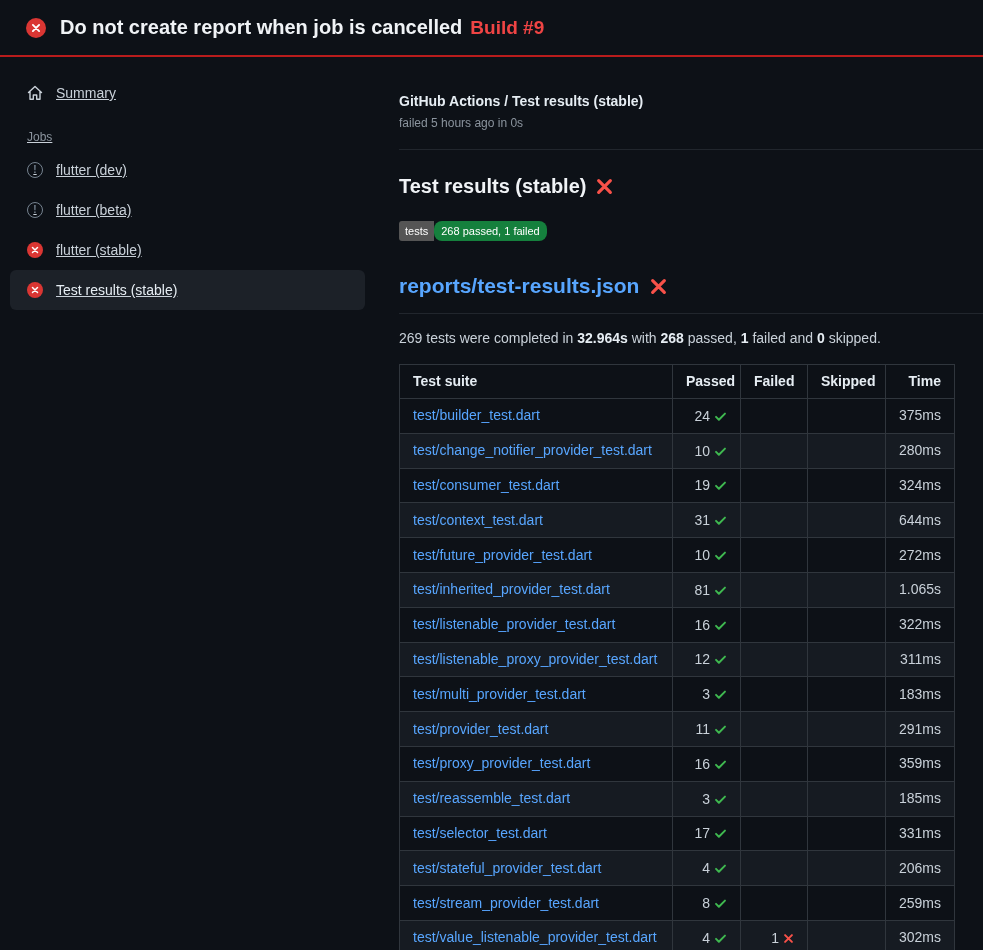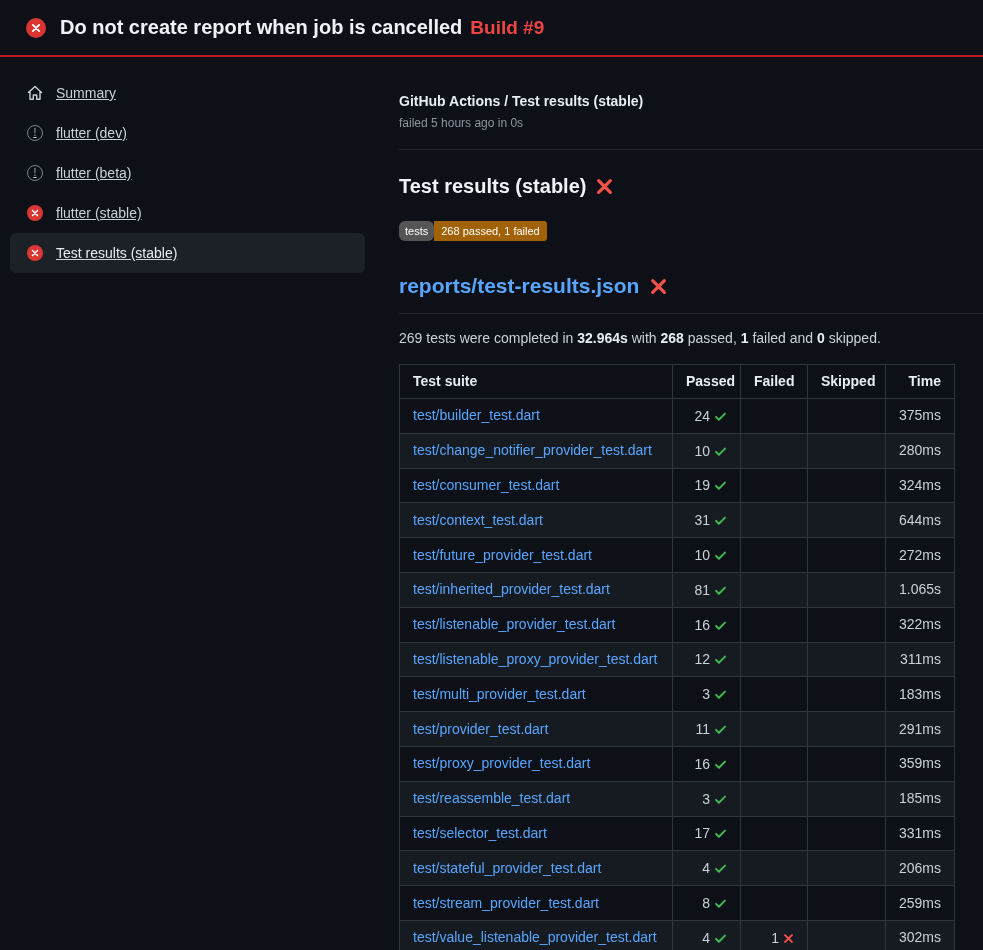--- a/index.html
+++ b/index.html
@@ -57,22 +57,22 @@
   .run-status-line { font-size: 12px; color: #8b949e; margin-top: 7px; }
   .divider { border: none; border-top: 1px solid #21262d; margin-top: 19px; }
 
   .section-title-row {
     display: flex; align-items: center; gap: 10px;
     margin-top: 25px;
   }
   .section-title { font-size: 20px; font-weight: 700; color: #f0f3f6; }
 
   .badge { display: inline-flex; margin-top: 23px; font-size: 11px; line-height: 1; border-radius: 3px; overflow: hidden; }
-  .badge-key { background: #555555; color: #ffffff; padding: 5px 6px 4px; border-radius: 6px; }
-  .badge-val { background: #a16207; color: #ffffff; padding: 5px 7px 4px; }
+  .badge-key { background: #555555; color: #ffffff; padding: 5px 6px 4px; }
+  .badge-val { background: #15803d; color: #ffffff; padding: 5px 7px 4px; border-radius: 8px; }
 
   .report-heading {
     display: flex; align-items: center; gap: 11px;
     margin-top: 33px; padding-bottom: 15px;
     border-bottom: 1px solid #21262d;
   }
   .report-link { font-size: 21px; font-weight: 700; color: #58a6ff; text-decoration: none; }
 
   .summary-line { margin-top: 16px; color: #c9d1d9; }
   .summary-line b { color: #e6edf3; }
@@ -118,20 +118,21 @@
 <div class="layout">
 
   <div class="sidebar">
     <div class="side-item">
       <svg class="home-svg" width="16" height="16" viewBox="0 0 16 16">
         <path d="M1.5 7.5 L8 1.5 L14.5 7.5 M3 6.3 V14.2 H6.3 V10 H9.7 V14.2 H13 V6.3" stroke="#c9d1d9" stroke-width="1.4" fill="none" stroke-linecap="round" stroke-linejoin="round"></path>
       </svg>
       <span>Summary</span>
     </div>
 
+    <div class="jobs-label">Jobs</div>
 
     <div id="jobs-list">
   <div class="side-item">
 
     <span class="ring-icon icon-neutral">!</span>
     <span>flutter (dev)</span>
   </div>
 
   <div class="side-item">
 

